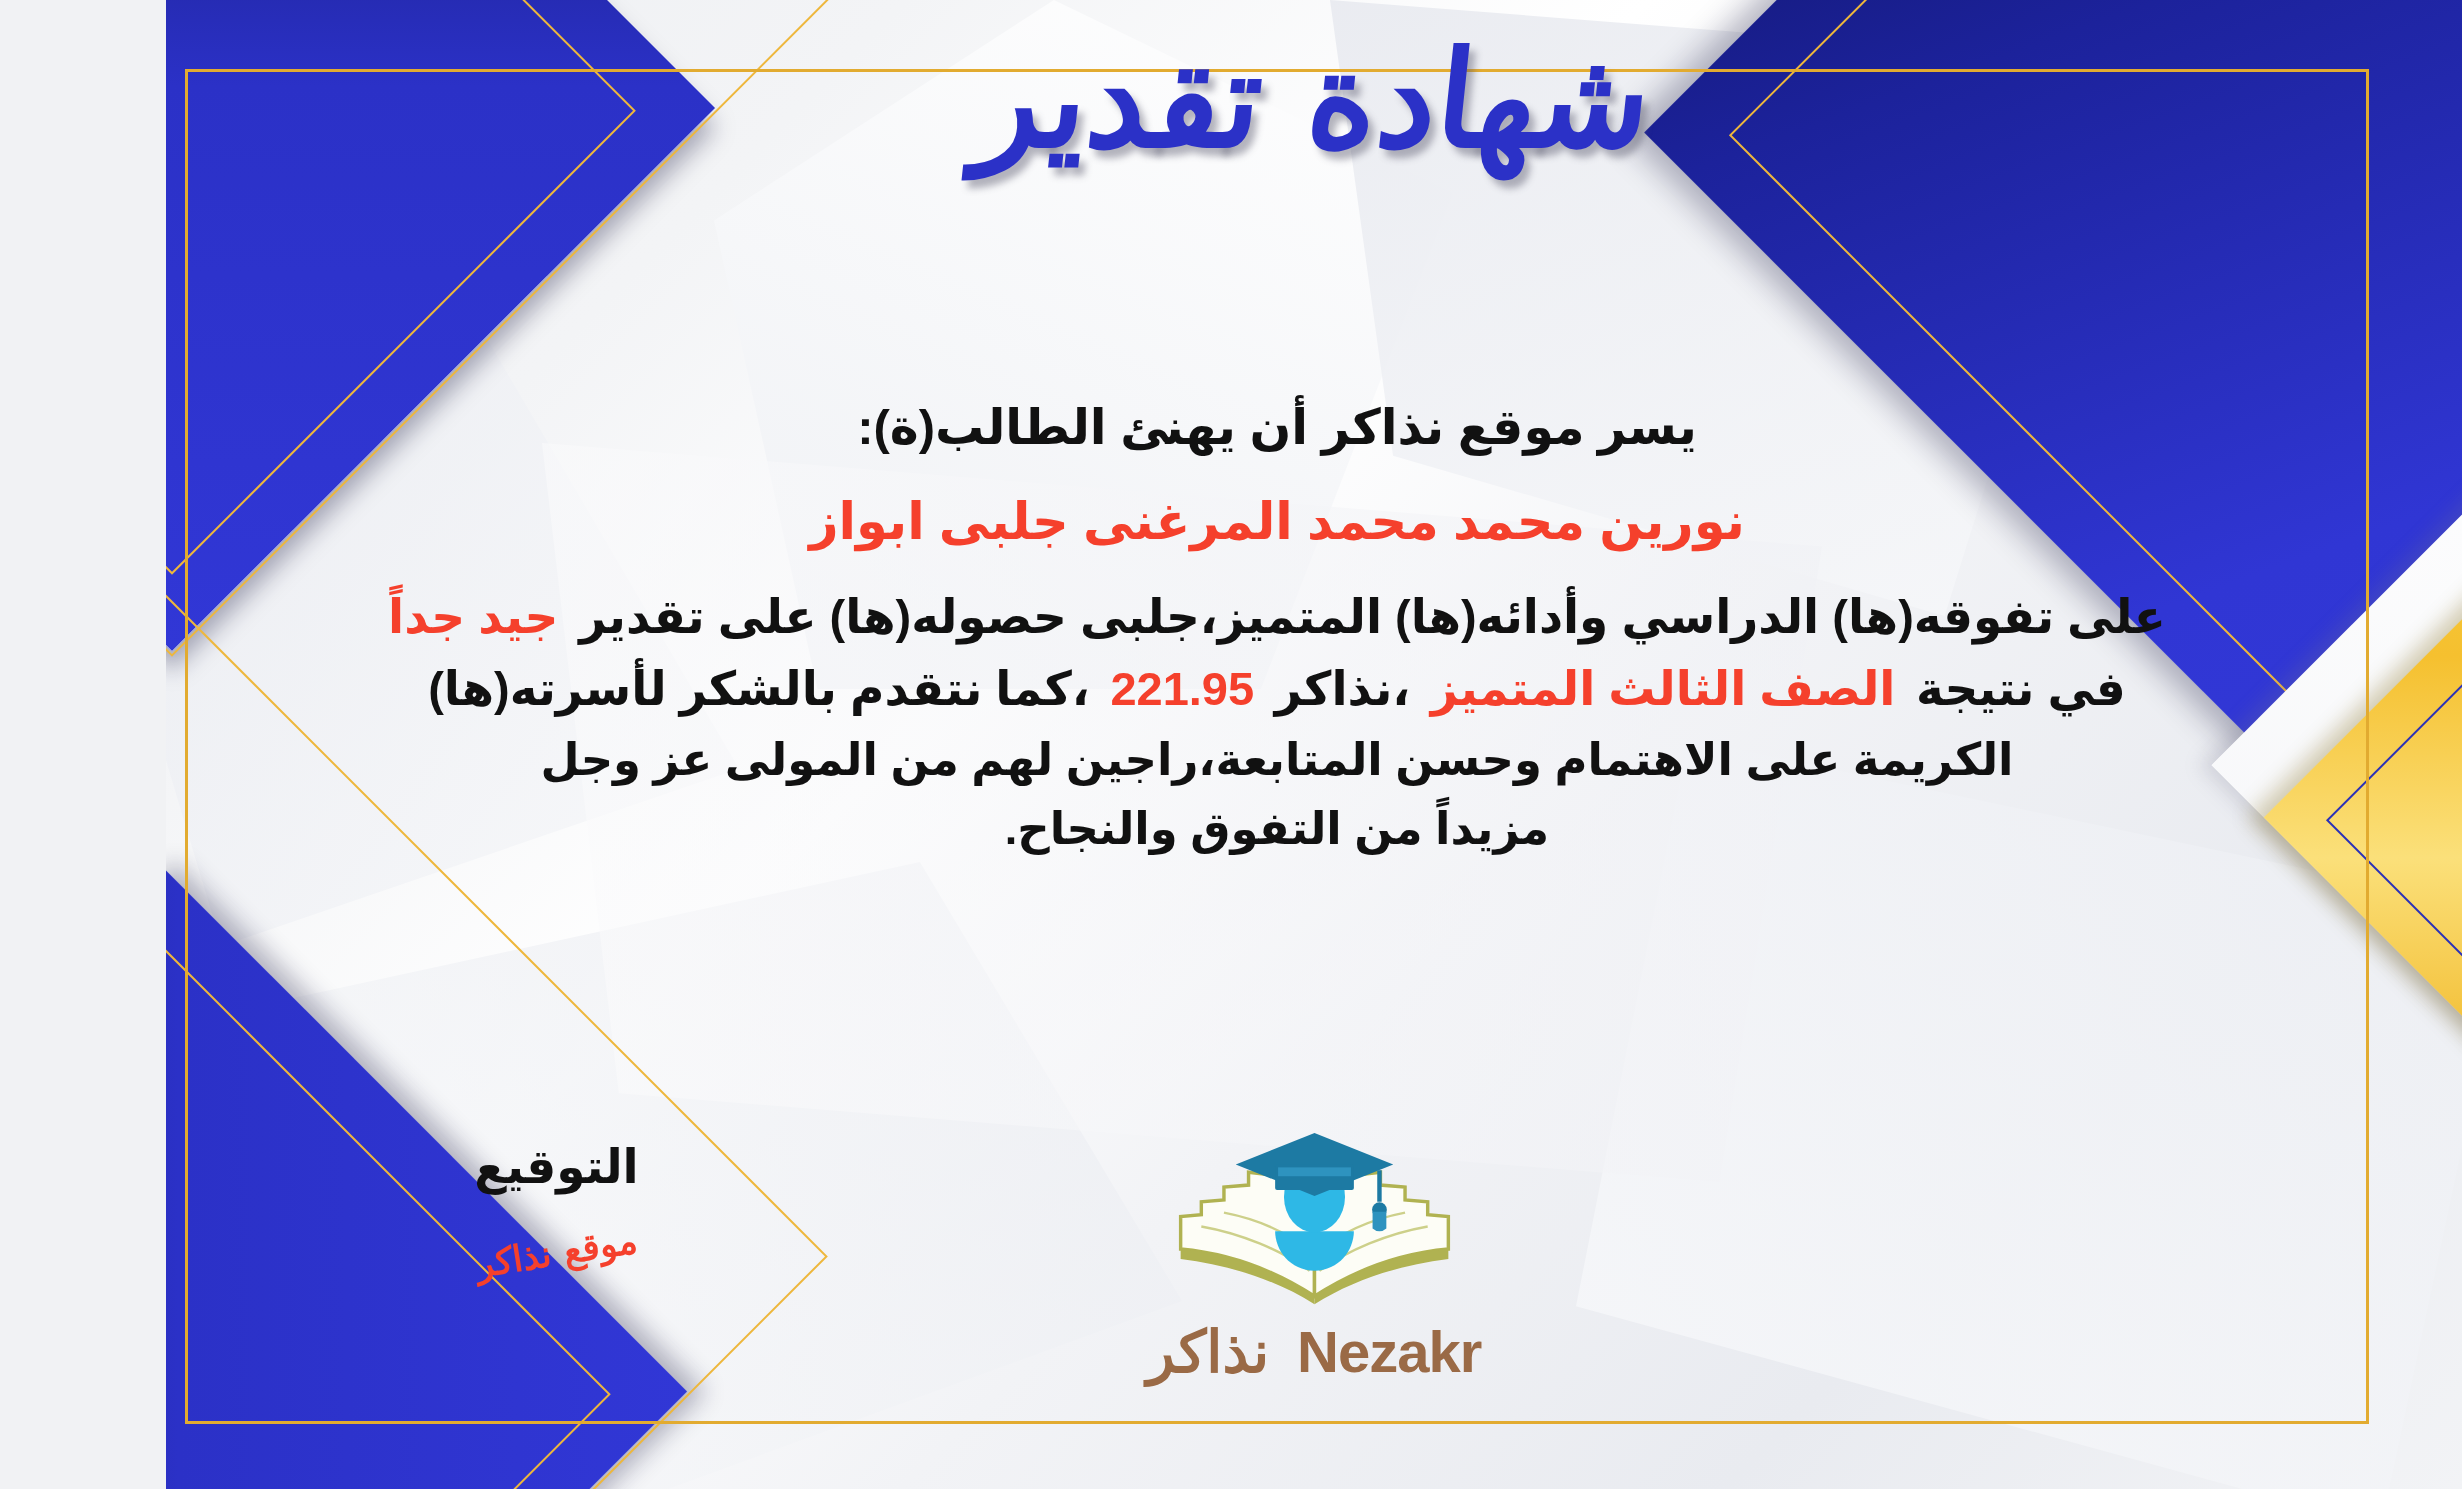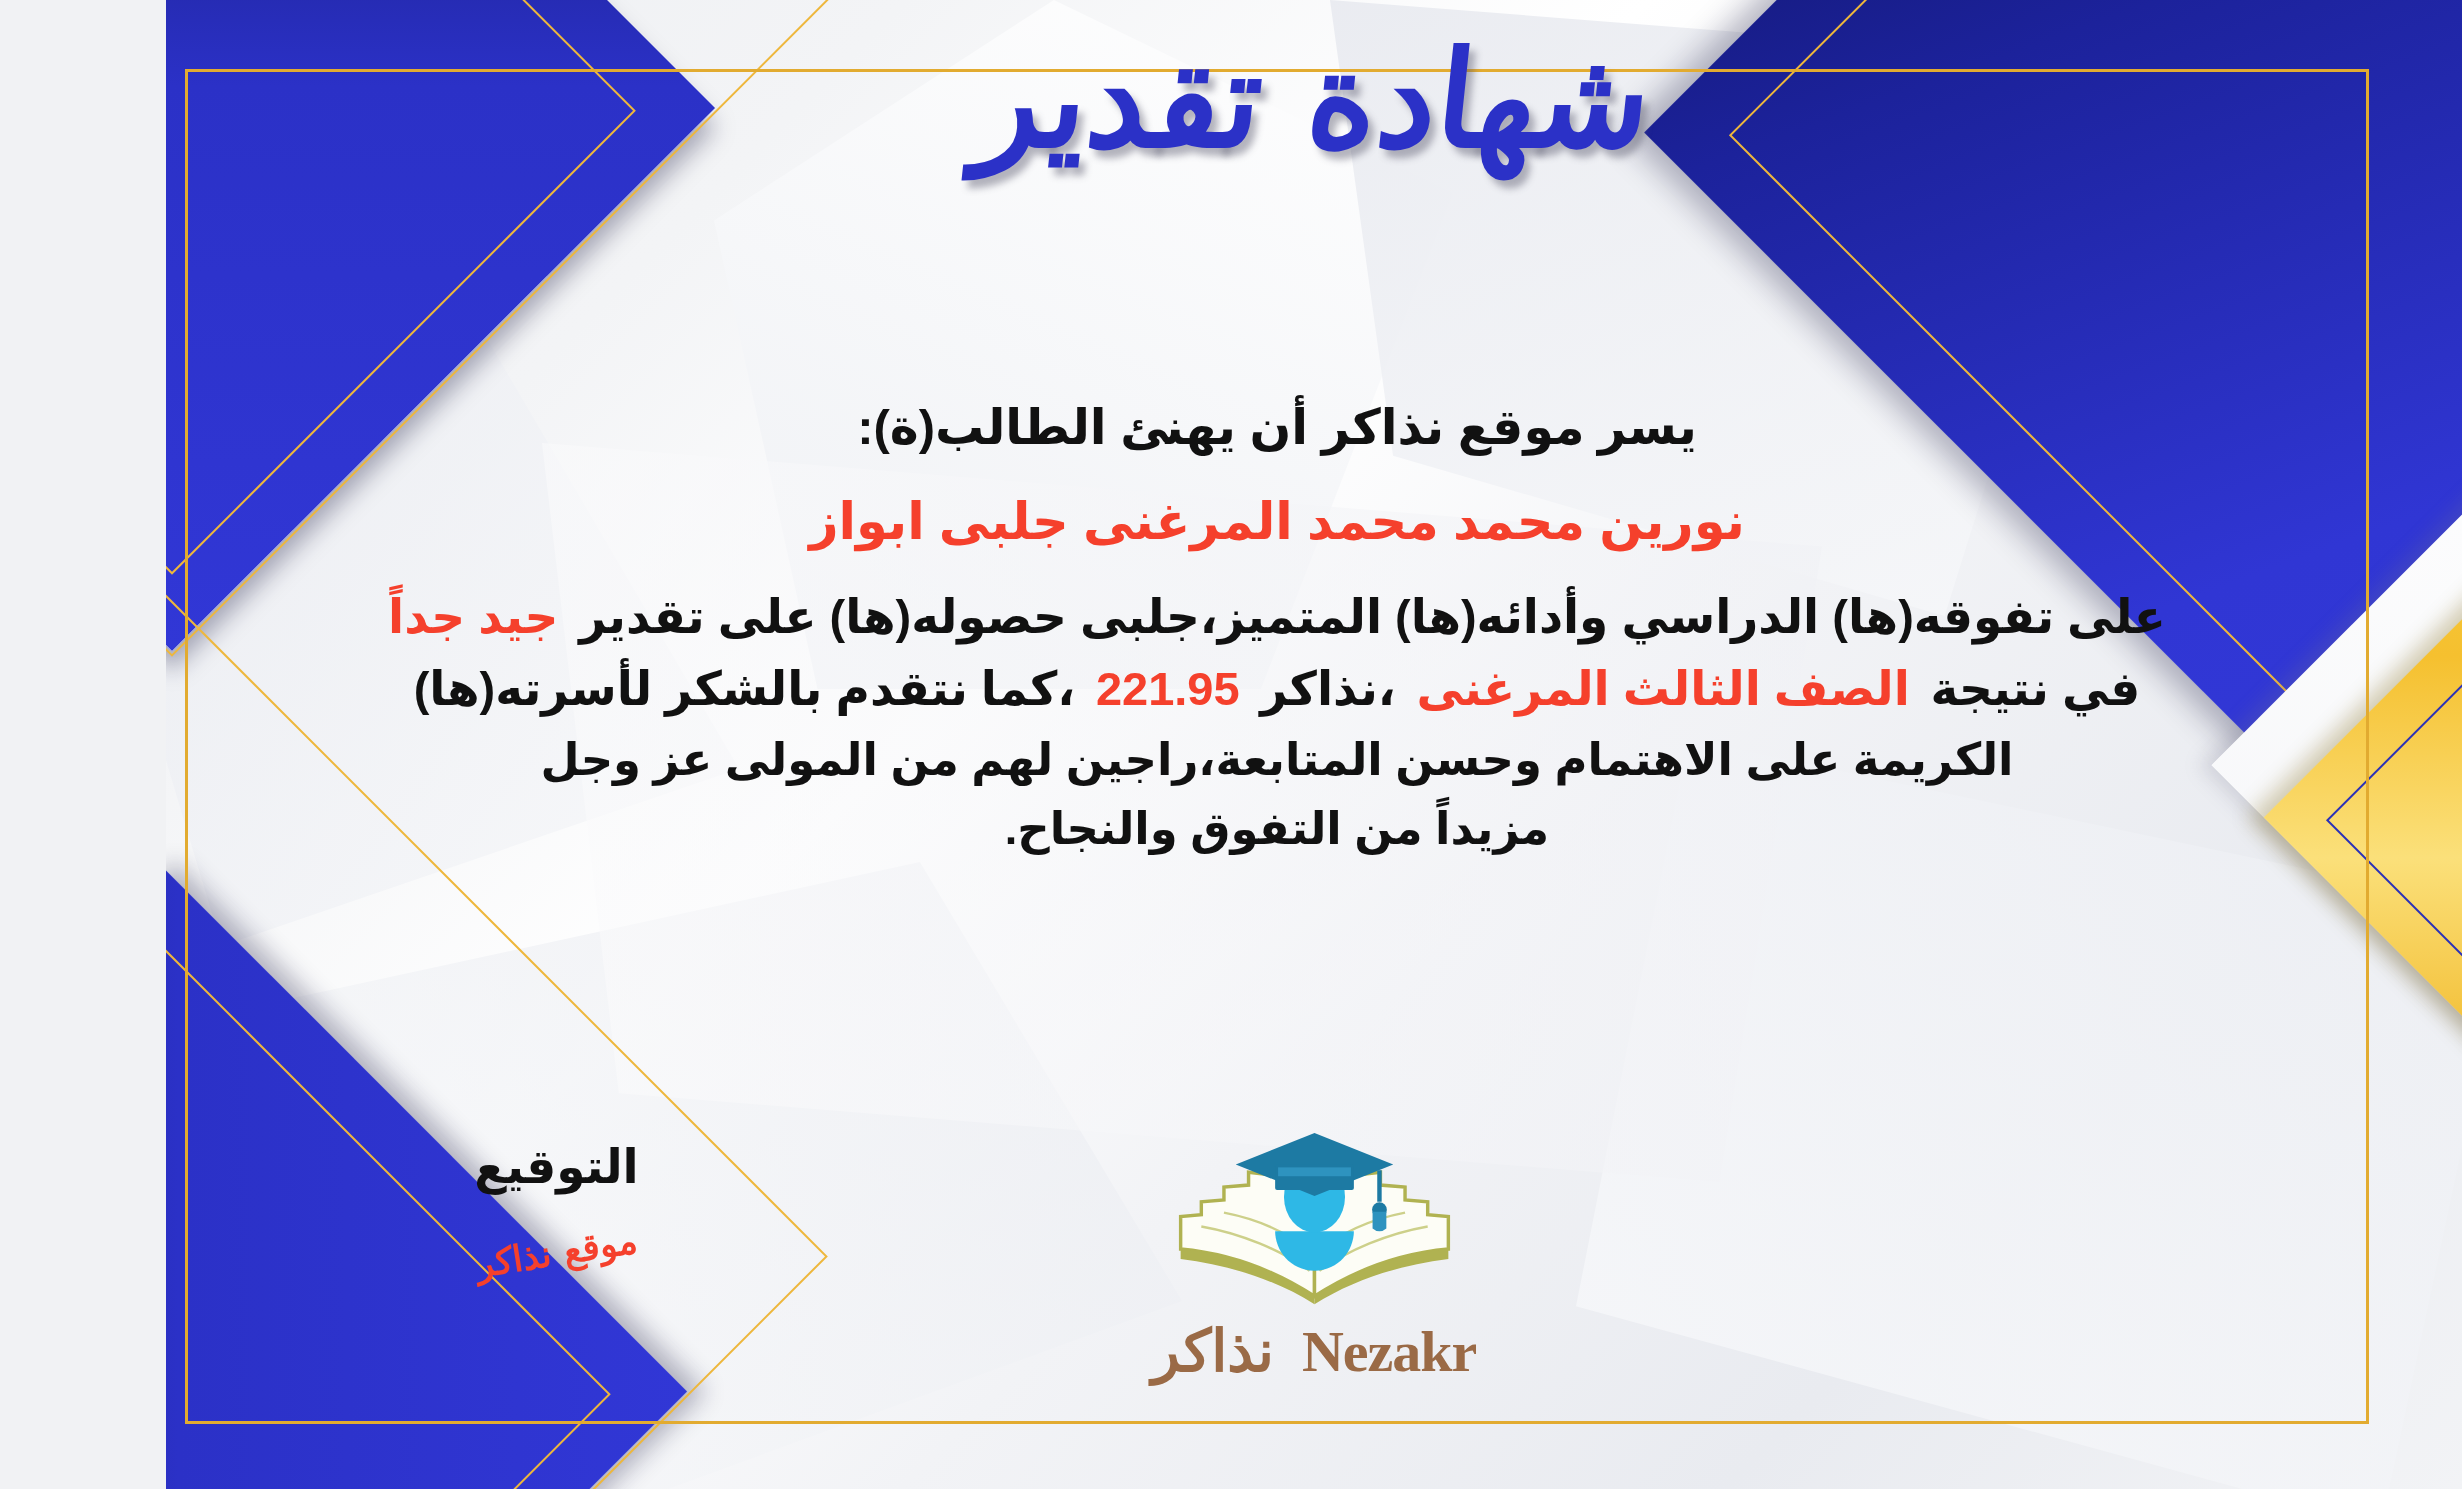--- a/index.html
+++ b/index.html
@@ -143,21 +143,21 @@
     top:1123px;width:443px;text-align:center;
   }
   .logo-mark{position:relative;width:374px;height:197px;margin:0 auto;}
   .logo-word{
     margin-top:3px;
     font-family:"Liberation Serif",serif;
     font-size:58px;font-weight:700;color:#9a6a46;
     letter-spacing:-1px;line-height:1;
     white-space:nowrap;
   }
-  .logo-word .en{font-family:Liberation Serif, serif;margin-left:28px;}
+  .logo-word .en{font-family:Liberation Sans, sans-serif;margin-left:28px;}
 </style>
 </head>
 <body>
 
 <div class="certificate">
 
   <div class="facet f1"></div>
   <div class="facet f2"></div>
   <div class="facet f3"></div>
   <div class="facet f4"></div>
@@ -201,21 +201,21 @@
 
       <p class="ln greet">يسر موقع نذاكر أن يهنئ الطالب(ة):</p>
 
       <p class="ln name">نورين محمد محمد المرغنى جلبى ابواز</p>
 
       <p class="ln">
         <span>على تفوقه(ها) الدراسي وأدائه(ها) المتميز،جلبى حصوله(ها) على تقدير</span><span class="gap"></span><span class="hl">جيد جداً</span>
       </p>
 
       <p class="ln">
-        <span>في نتيجة</span><span class="gap"></span><span class="hl">الصف الثالث المرغنى</span><span class="gap"></span><span>،نذاكر</span><span class="gap"></span><span class="hl">221.95</span><span class="gap"></span><span>،كما نتقدم بالشكر لأسرته(ها)</span>
+        <span>في نتيجة</span><span class="gap"></span><span class="hl">الصف الثالث المتميز</span><span class="gap"></span><span>،نذاكر</span><span class="gap"></span><span class="hl">221.95</span><span class="gap"></span><span>،كما نتقدم بالشكر لأسرته(ها)</span>
       </p>
 
       <p class="ln small">الكريمة على الاهتمام وحسن المتابعة،راجين لهم من المولى عز وجل</p>
 
       <p class="ln small">مزيداً من التفوق والنجاح.</p>
     </div>
 
     <div class="sig-block">
       <div class="sig-label">التوقيع</div>
       <div class="sig-mark">موقع نذاكر</div>

